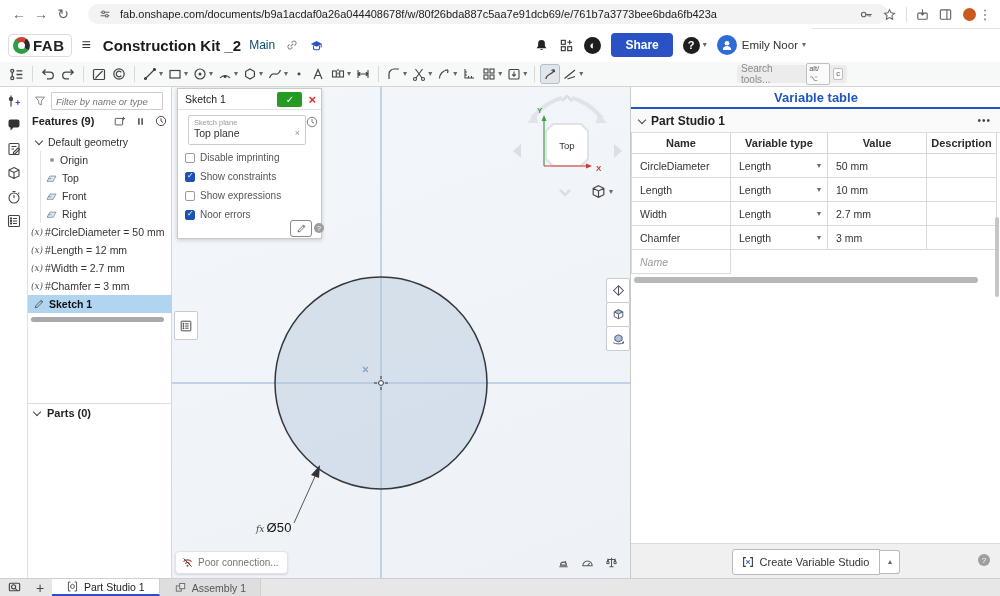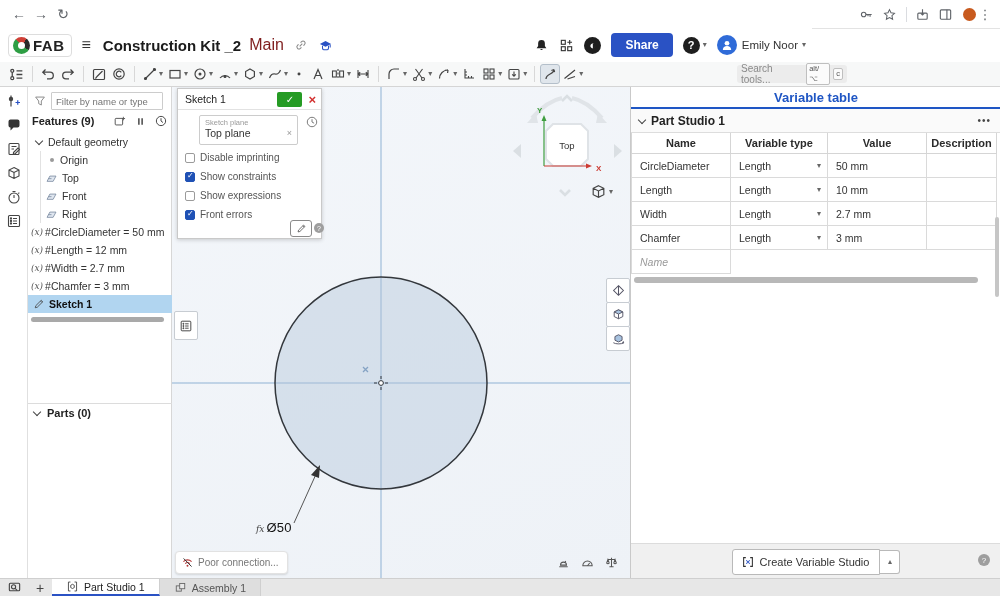--- a/index.html
+++ b/index.html
@@ -23,21 +23,21 @@
               border-bottom:1px solid #e2e2e2;display:flex;align-items:center;}
   .brand-box{display:flex;align-items:center;border:1px solid #ddd;border-radius:4px;
              padding:2px 6px 2px 4px;margin-left:8px;}
   .logo{width:17px;height:17px;border-radius:50%;
         background:conic-gradient(from 210deg,#2e9e44 0 30%,#cf4037 30% 52%,#2b2b2b 52% 76%,#2e9e44 76% 100%);
         position:relative;}
   .logo::after{content:"";position:absolute;left:5px;top:5px;width:7px;height:7px;border-radius:50%;background:#fff;}
   .brand-name{font-weight:bold;font-size:15px;margin-left:3px;letter-spacing:.5px;}
   .hamburger{font-size:16px;color:#333;margin-left:10px;}
   .doc-title{font-weight:bold;font-size:15px;color:#1b1b1b;margin-left:12px;}
-  .ws-name{color:#7f1d1d;font-size:16px;margin-left:8px;}
+  .ws-name{color:#0c4a6e;font-size:12px;margin-left:8px;}
   .hdr-right{position:absolute;right:6px;top:0;height:34px;display:flex;align-items:center;gap:10px;}
   .share-btn{background:#2a52c4;color:#fff;font-size:12px;font-weight:bold;border-radius:4px;
              padding:5px 14px;}
   .dark-circle{width:17px;height:17px;border-radius:50%;background:#1e1e1e;color:#fff;font-size:11px;
                font-weight:bold;display:flex;align-items:center;justify-content:center;}
   .avatar-blue{width:20px;height:20px;border-radius:50%;background:#2f6bd8;display:flex;
                align-items:center;justify-content:center;overflow:hidden;}
   .user-name{font-size:11.5px;color:#333;}
   
   .toolbar{position:absolute;left:0;top:62px;width:1000px;height:25px;background:#f7f8f8;
@@ -53,21 +53,21 @@
              padding:0 2px;margin-left:3px;line-height:10px;}
   
   .left-rail{position:absolute;left:0;top:87px;width:28px;height:491px;background:#fff;
              border-right:1px solid #e0e0e0;display:flex;flex-direction:column;align-items:center;
              padding-top:6px;box-sizing:border-box;gap:8px;}
   
   .features-panel{position:absolute;left:28px;top:87px;width:144px;height:491px;background:#fff;
                   border-right:1px solid #d7d7d7;box-sizing:border-box;}
   .filter-row{position:absolute;left:0;top:4px;width:144px;height:20px;display:flex;align-items:center;}
   .filter-input{margin-left:4px;width:102px;height:16px;border:1px solid #ccc;border-radius:1px;
-                font-size:9.5px;color:#999;padding:0 4px;font-family:inherit;}
+                font-style:italic;font-size:9.5px;color:#999;padding:0 4px;font-family:inherit;}
   .feat-header{position:absolute;left:4px;top:26px;width:136px;height:16px;display:flex;align-items:center;}
   .feat-header .hl{font-weight:bold;font-size:11px;color:#222;}
   .trow{position:absolute;left:0;width:144px;height:18px;display:flex;align-items:center;font-size:10.5px;color:#333;}
   .trow .tlabel{margin-left:4px;white-space:nowrap;}
   .trow.sel{background:#b1d5f0;font-weight:bold;color:#111;}
   .chev{width:5px;height:5px;border-right:1.4px solid #444;border-bottom:1.4px solid #444;
         transform:rotate(45deg);display:inline-block;margin:0 2px 2px 0;}
   .varx{font-family:"DejaVu Serif",serif;font-style:italic;font-size:9px;color:#555;}
   .origin-dot{width:4px;height:4px;border-radius:50%;background:#9a9a9a;display:inline-block;}
   .guide{position:absolute;left:12px;top:64px;height:72px;border-left:1px solid #e2e2e2;}
@@ -88,21 +88,21 @@
             display:flex;align-items:center;justify-content:center;}
   .canvas-indicators{position:absolute;left:384px;top:468px;display:flex;gap:9px;align-items:center;}
   
   .sketch-dialog{position:absolute;left:5px;top:1px;width:145px;height:151px;background:#fff;
                  border:1px solid #c9c9c9;box-shadow:0 1px 4px rgba(0,0,0,.18);box-sizing:border-box;}
   .sd-title{height:21px;border-bottom:1px solid #e2e2e2;display:flex;align-items:center;padding:0 5px 0 7px;box-sizing:border-box;}
   .sd-title .t{font-size:10.5px;color:#222;flex:1;}
   .sd-ok{width:25px;height:15px;background:#259b24;border-radius:2px;color:#fff;font-size:10px;
          display:flex;align-items:center;justify-content:center;margin-right:6px;}
   .sd-x{color:#d3302f;font-size:13px;font-weight:bold;line-height:1;}
-  .plane-box{position:absolute;left:21px;top:26px;width:99px;height:30px;border:1px solid #ccc;
+  .plane-box{position:absolute;left:10px;top:26px;width:118px;height:30px;border:1px solid #ccc;
              border-radius:2px;box-sizing:border-box;padding:2px 5px;}
   .plane-box .lbl{font-size:7.5px;color:#9a9a9a;display:block;}
   .plane-box .val{font-size:10.5px;color:#333;}
   .plane-box .clr{position:absolute;right:5px;top:12px;color:#999;font-size:9px;}
   .sd-clock{position:absolute;left:127px;top:26px;}
   .cb-row{position:absolute;left:7px;display:flex;align-items:center;gap:5px;}
   .cb{width:10px;height:10px;border:1px solid #9b9b9b;border-radius:2px;box-sizing:border-box;background:#fff;}
   .cb.checked{background:#1f51b5;border-color:#1f51b5;position:relative;}
   .cb.checked::after{content:"✓";position:absolute;left:1px;top:-2px;color:#fff;font-size:8px;}
   .cb-lbl{font-size:10px;color:#555;}
@@ -381,20 +381,26 @@
       </g>
   </defs>
 </svg>
 
 <div id="app">
 
   <div class="browser-bar">
     <span class="nav-glyph" style="margin-left:8px">←</span>
     <span class="nav-glyph">→</span>
     <span class="nav-glyph">↻</span>
+    <div class="url-pill">
+      <svg class="ic" width="14" height="14" viewBox="0 0 16 16">
+          <use href="#s-sliders2"></use>
+        </svg>
+      <span class="url-text">fab.onshape.com/documents/b9a1acdaf0a26a044408678f/w/80f26bda887c5aa7e91dcb69/e/761b7a3773bee6bda6fb423a</span>
+    </div>
     <div class="row" style="position:absolute;right:6px;top:0;height:28px;">
       <svg class="ic bro-ic" width="15" height="15" viewBox="0 0 16 16">
           <use href="#s-key"></use>
         </svg>
       <svg class="ic bro-ic" width="15" height="15" viewBox="0 0 16 16">
           <use href="#s-star"></use>
         </svg>
       <span class="vdiv"></span>
       <svg class="ic bro-ic" width="15" height="15" viewBox="0 0 16 16">
           <use href="#s-boxarrow"></use>
@@ -725,21 +731,21 @@
       <div class="cb-row" style="top:82px">
         <span class="cb checked"></span>
         <span class="cb-lbl">Show constraints</span>
       </div>
       <div class="cb-row" style="top:101px">
         <span class="cb"></span>
         <span class="cb-lbl">Show expressions</span>
       </div>
       <div class="cb-row" style="top:120px">
         <span class="cb checked"></span>
-        <span class="cb-lbl">Front errors</span>
+        <span class="cb-lbl">Noor errors</span>
       </div>
       <span class="sd-foot-btn">
         <svg class="ic" width="11" height="11" viewBox="0 0 16 16">
             <use href="#s-pencil"></use>
           </svg>
       </span>
       <span class="sd-help">?</span>
     </div>
 
     <div class="view-widget">

